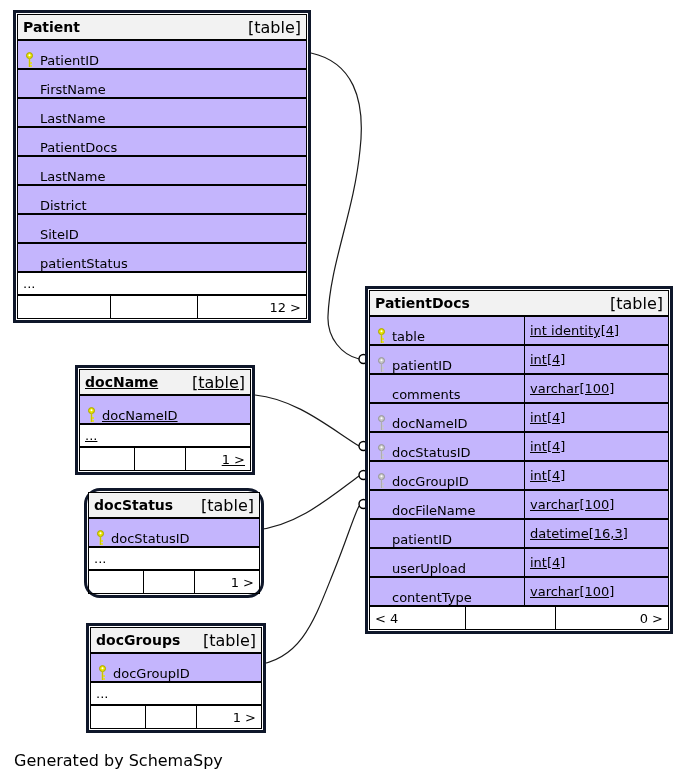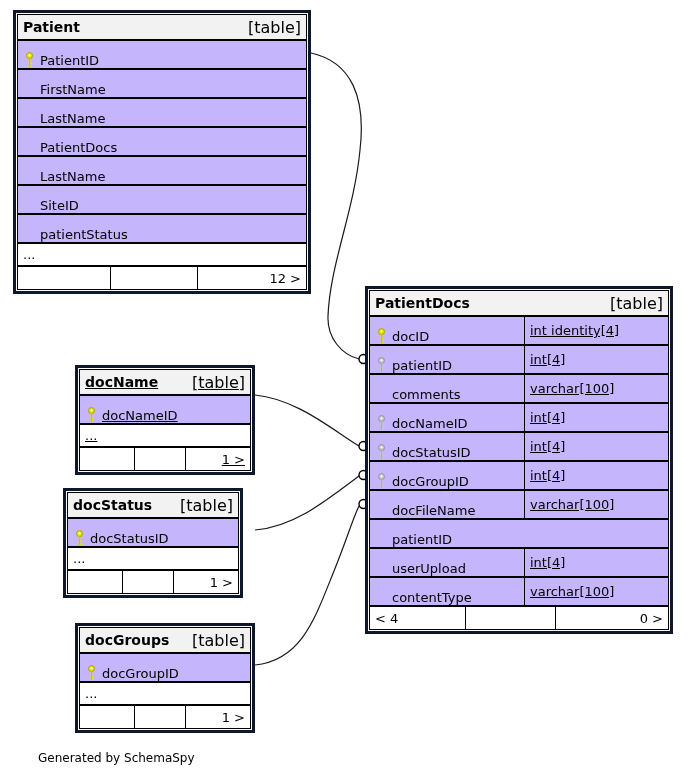--- a/index.html
+++ b/index.html
@@ -44,24 +44,24 @@
     box-sizing:border-box; display:flex; align-items:center; padding:0 5px;
     white-space:nowrap;
   }
   .tbl-footer .c1 { width:32%; justify-content:flex-start; }
   .tbl-footer .c2 { width:30%; border-left:1px solid #000; }
   .tbl-footer .c3 { flex:1; border-left:1px solid #000; justify-content:flex-end; }
 
   #tbl-patient    { left:13px;  top:10px;  width:298px; }
   #tbl-patientdocs{ left:365px; top:286px; width:308px; }
   #tbl-docname    { left:75px;  top:365px; width:180px;text-decoration:underline; }
-  #tbl-docstatus  { left:63px;  top:488px; width:180px; }
-  #tbl-docgroups  { left:75px;  top:623px; width:180px; }
-
-  .generated-note { position:absolute; left:14px; top:751px; font-size:12px; z-index:2;margin-left:24px; }
+  #tbl-docstatus  { left:84px;  top:488px; width:180px;border-radius:16px; }
+  #tbl-docgroups  { left:86px;  top:623px; width:180px; }
+
+  .generated-note { position:absolute; left:14px; top:751px; font-size:16px; z-index:2; }
 </style>
 </head>
 <body>
 
 <div id="diagram">
 
   <svg class="connectors" width="695" height="781" viewBox="0 0 695 781">
     <g>
       <path d="M 311 53 C 352 62, 366 98, 360 150 C 354 212, 330 264, 328 316 C 327 338, 342 355, 359 359"></path>
       <circle cx="363.5" cy="359" r="4.5"></circle>
@@ -111,20 +111,24 @@
       <div class="tbl-row">
         <span class="key-slot"></span>
         <span class="col-name">PatientDocs</span>
       </div>
       <div class="tbl-row">
         <span class="key-slot"></span>
         <span class="col-name">LastName</span>
       </div>
       <div class="tbl-row">
         <span class="key-slot"></span>
+        <span class="col-name">District</span>
+      </div>
+      <div class="tbl-row">
+        <span class="key-slot"></span>
         <span class="col-name">SiteID</span>
       </div>
       <div class="tbl-row">
         <span class="key-slot"></span>
         <span class="col-name">patientStatus</span>
       </div>
       <div class="ellipsis-row">
         <span>...</span>
       </div>
       <div class="tbl-footer">
@@ -140,21 +144,21 @@
       </div>
       <div class="tbl-row">
         <span class="key-slot">
           <svg width="9" height="16" viewBox="0 0 9 16">
             <circle cx="4.5" cy="3.6" r="3" fill="#e8e400" stroke="#a8a400" stroke-width="1"></circle>
             <circle cx="4.5" cy="3.3" r="1" fill="#ffffff"></circle>
             <path d="M4.5 6.5 L4.5 15 M4.5 11 L7 11 M4.5 14 L7 14" stroke="#e8e400" stroke-width="1.6" fill="none"></path>
             <path d="M4.5 6.5 L4.5 15" stroke="#a8a400" stroke-width="0.5" fill="none"></path>
           </svg>
         </span>
-        <span class="col-name">docID</span>
+        <span class="col-name">table</span>
         <span class="col-type">int identity[4]</span>
       </div>
       <div class="tbl-row">
         <span class="key-slot">
           <svg width="9" height="16" viewBox="0 0 9 16">
             <circle cx="4.5" cy="3.6" r="3" fill="#c8c8c8" stroke="#949494" stroke-width="1"></circle>
             <circle cx="4.5" cy="3.3" r="1" fill="#ffffff"></circle>
             <path d="M4.5 6.5 L4.5 15 M4.5 11 L7 11 M4.5 14 L7 14" stroke="#c8c8c8" stroke-width="1.6" fill="none"></path>
             <path d="M4.5 6.5 L4.5 15" stroke="#949494" stroke-width="0.5" fill="none"></path>
           </svg>
@@ -204,20 +208,21 @@
         <span class="col-type">int[4]</span>
       </div>
       <div class="tbl-row">
         <span class="key-slot"></span>
         <span class="col-name">docFileName</span>
         <span class="col-type">varchar[100]</span>
       </div>
       <div class="tbl-row">
         <span class="key-slot"></span>
         <span class="col-name">patientID</span>
+        <span class="col-type">datetime[16,3]</span>
       </div>
       <div class="tbl-row">
         <span class="key-slot"></span>
         <span class="col-name">userUpload</span>
         <span class="col-type">int[4]</span>
       </div>
       <div class="tbl-row">
         <span class="key-slot"></span>
         <span class="col-name">contentType</span>
         <span class="col-type">varchar[100]</span>

